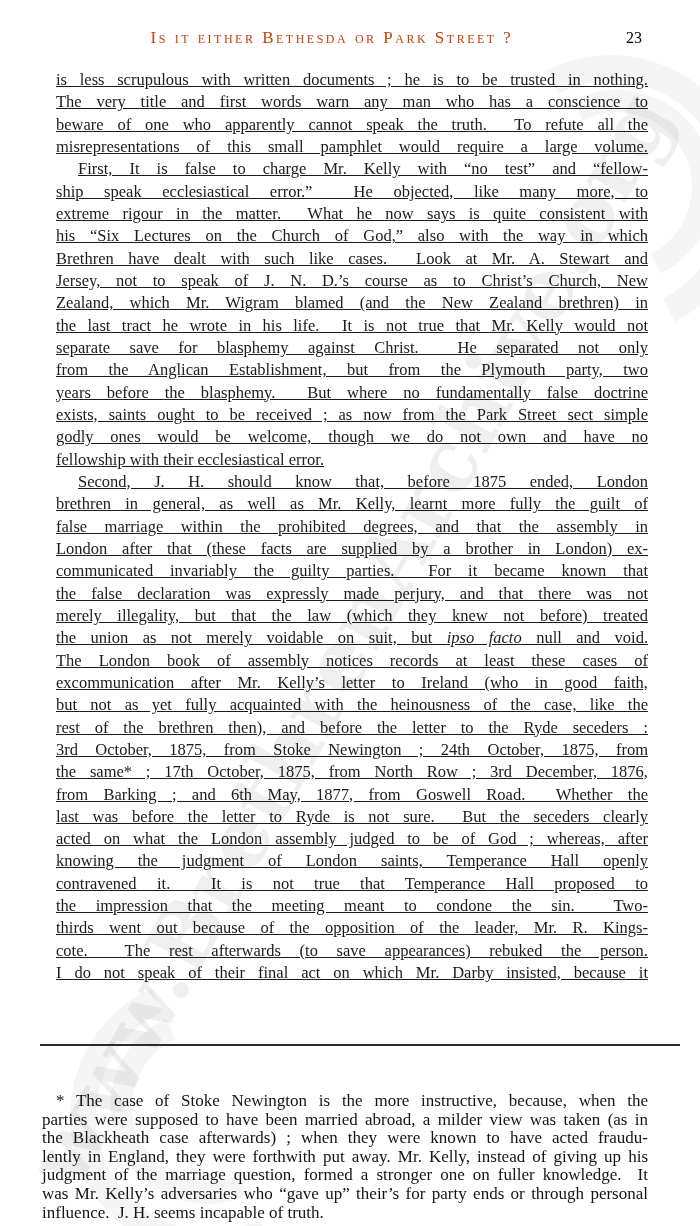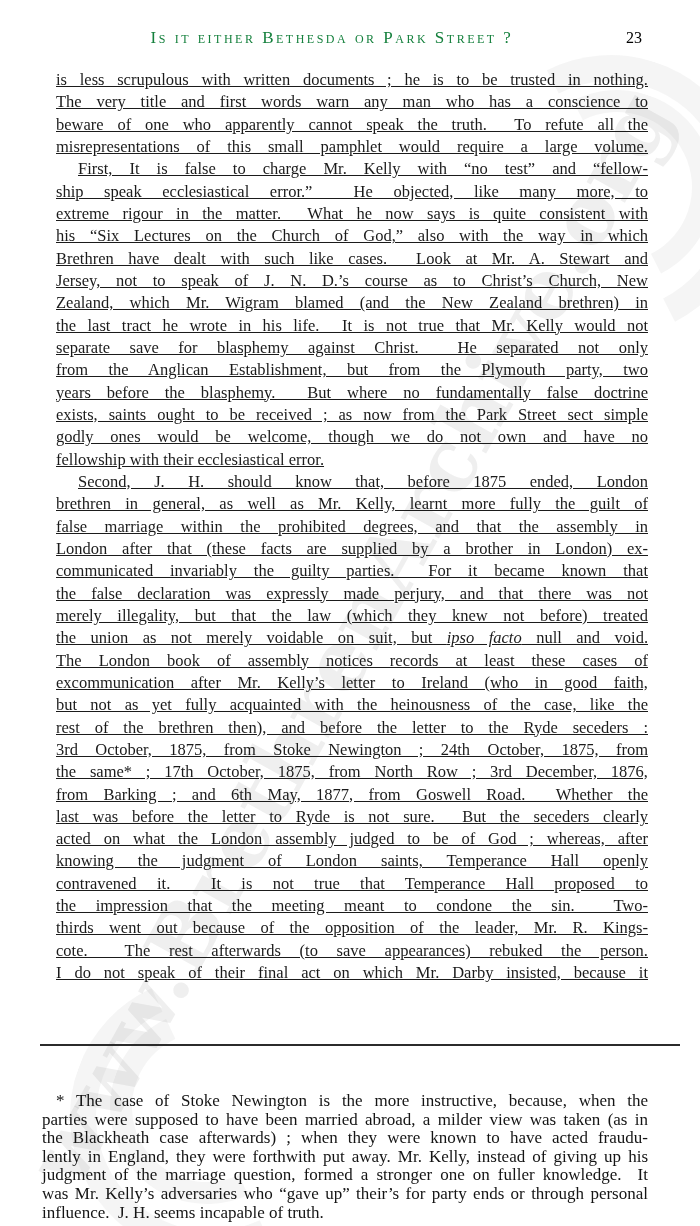--- a/index.html
+++ b/index.html
@@ -42,21 +42,21 @@
     position:absolute;
     left:56px;top:28px;width:592px;height:24px;
     z-index:1;
   }
   .running-title{
     position:absolute;left:0;right:40px;
     text-align:center;
     font-variant:small-caps;
     font-size:17px;
     letter-spacing:2.5px;
-    color:#15803d;
+    color:#c2410c;
     white-space:nowrap;
   }
   .page-number{
     position:absolute;right:6px;top:1px;
     font-size:16px;
     color:#000000;
   }
 
   .body-text{
     position:absolute;

